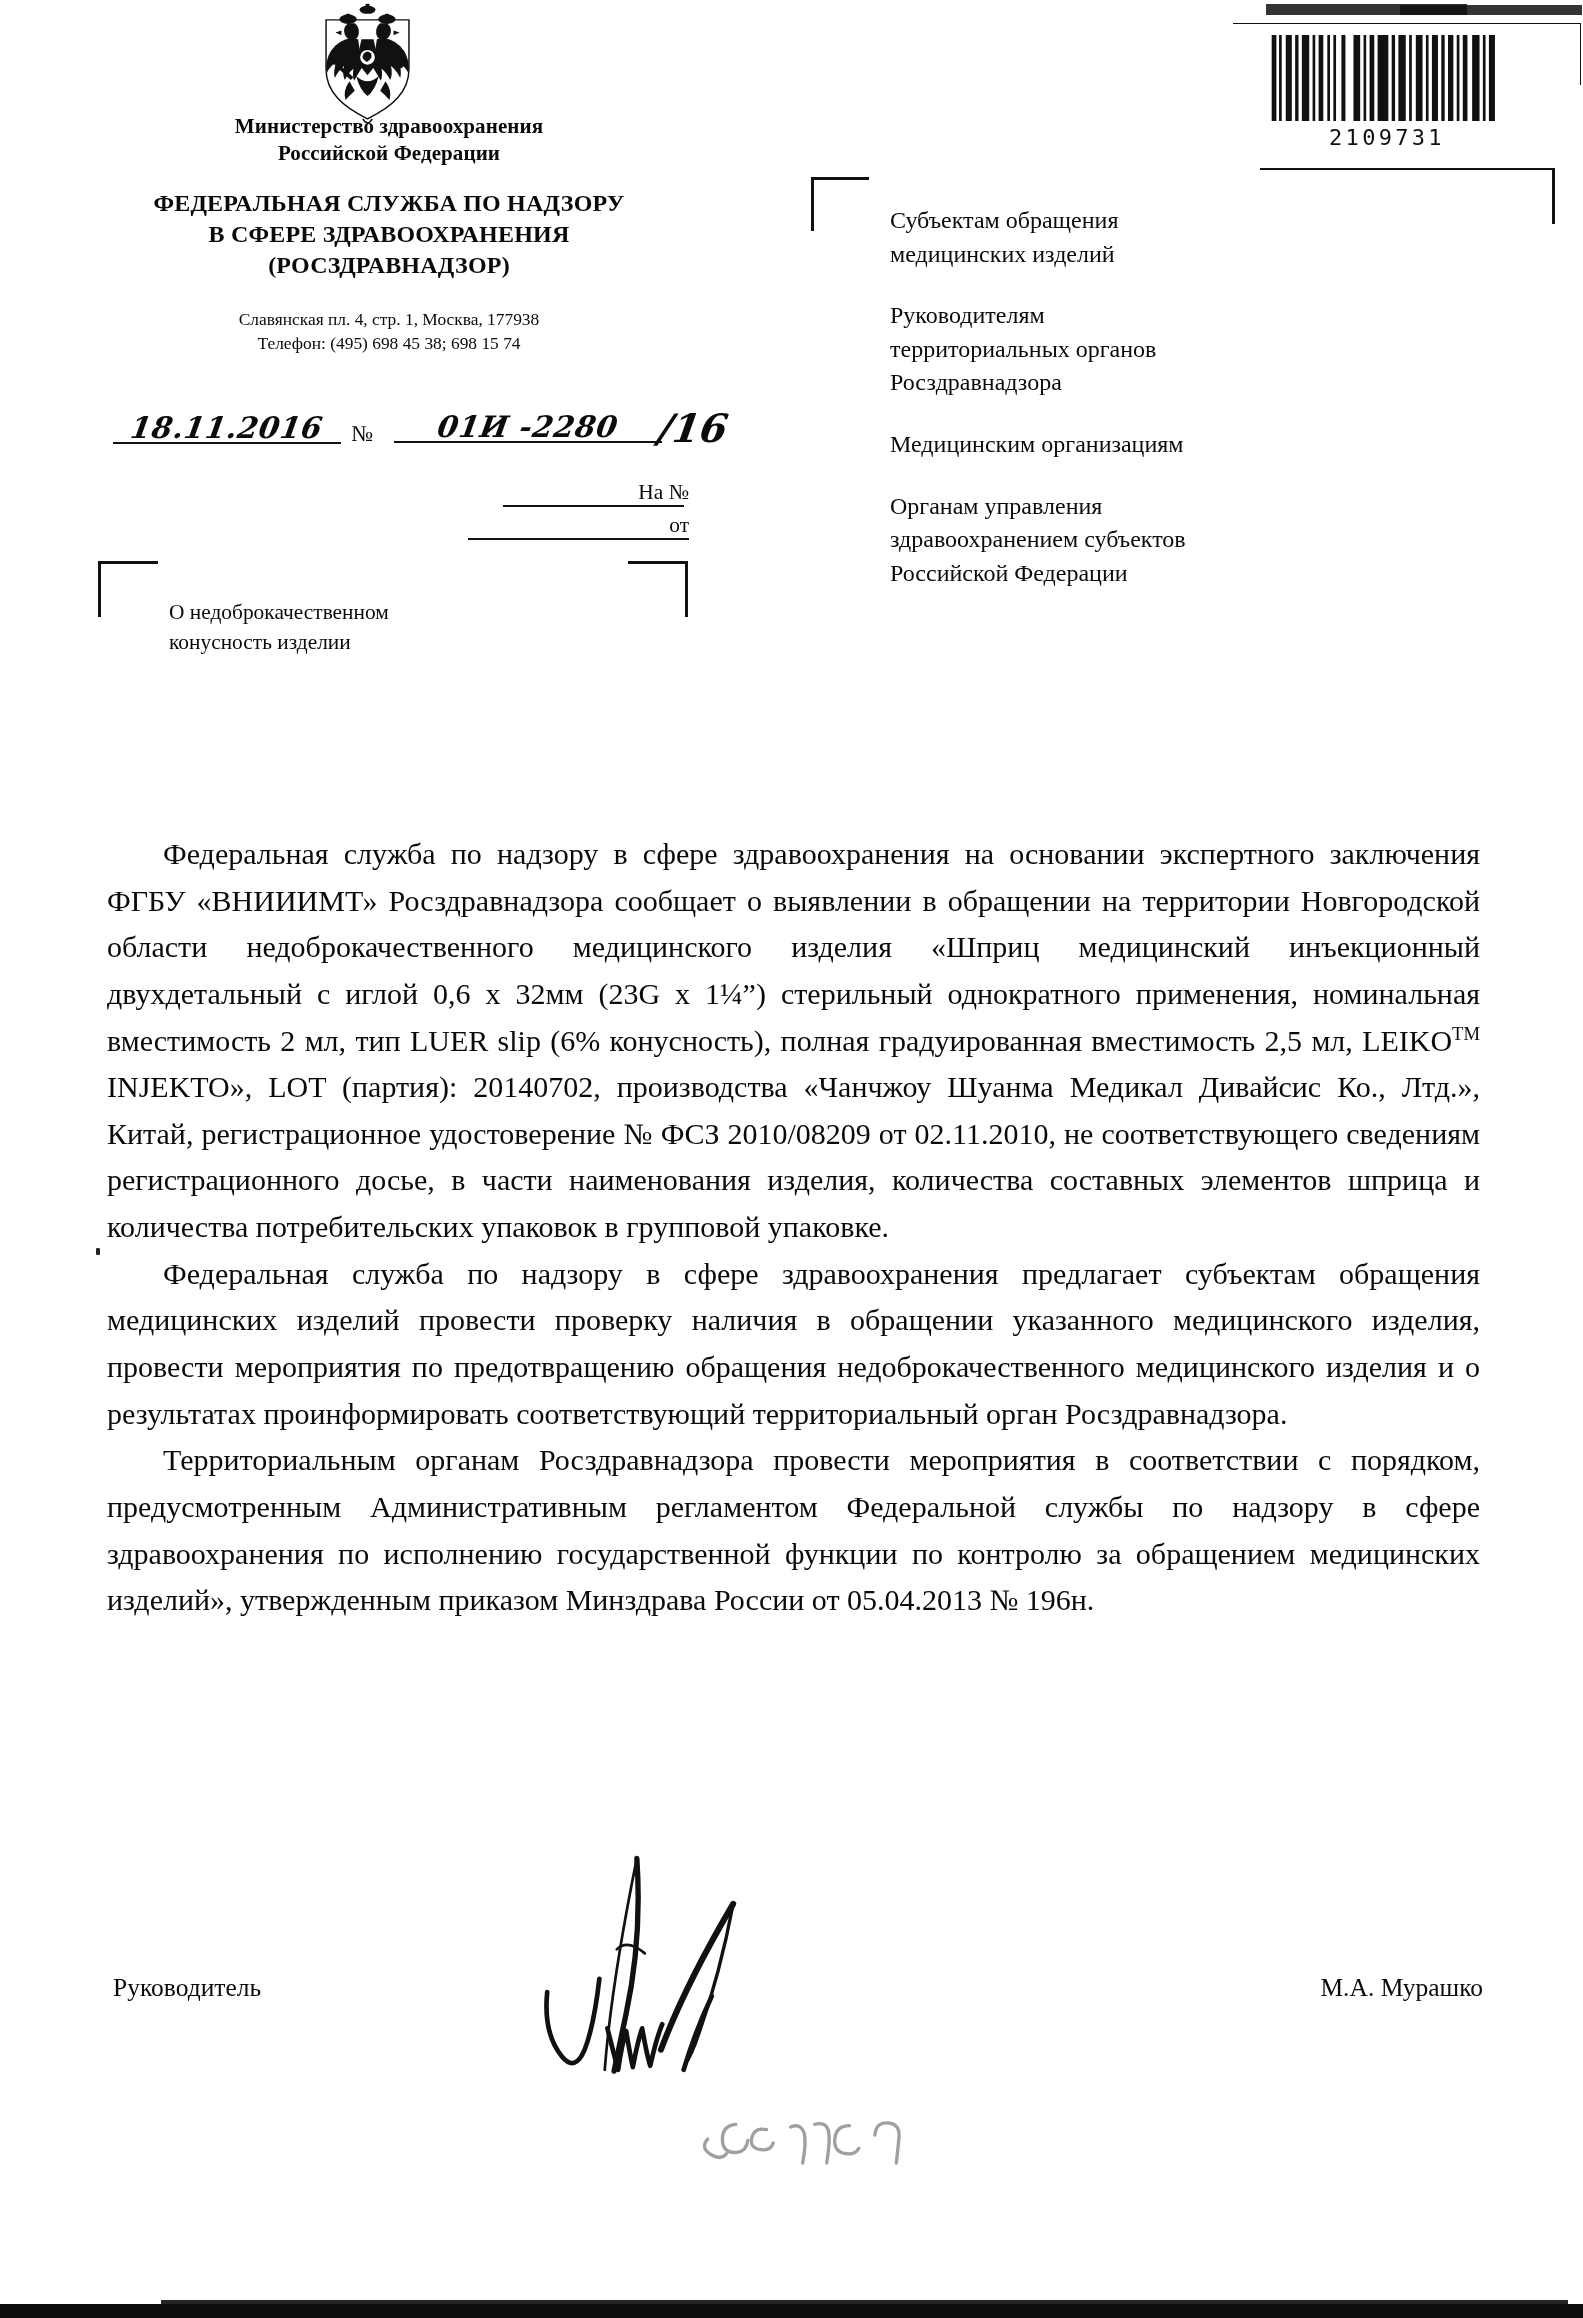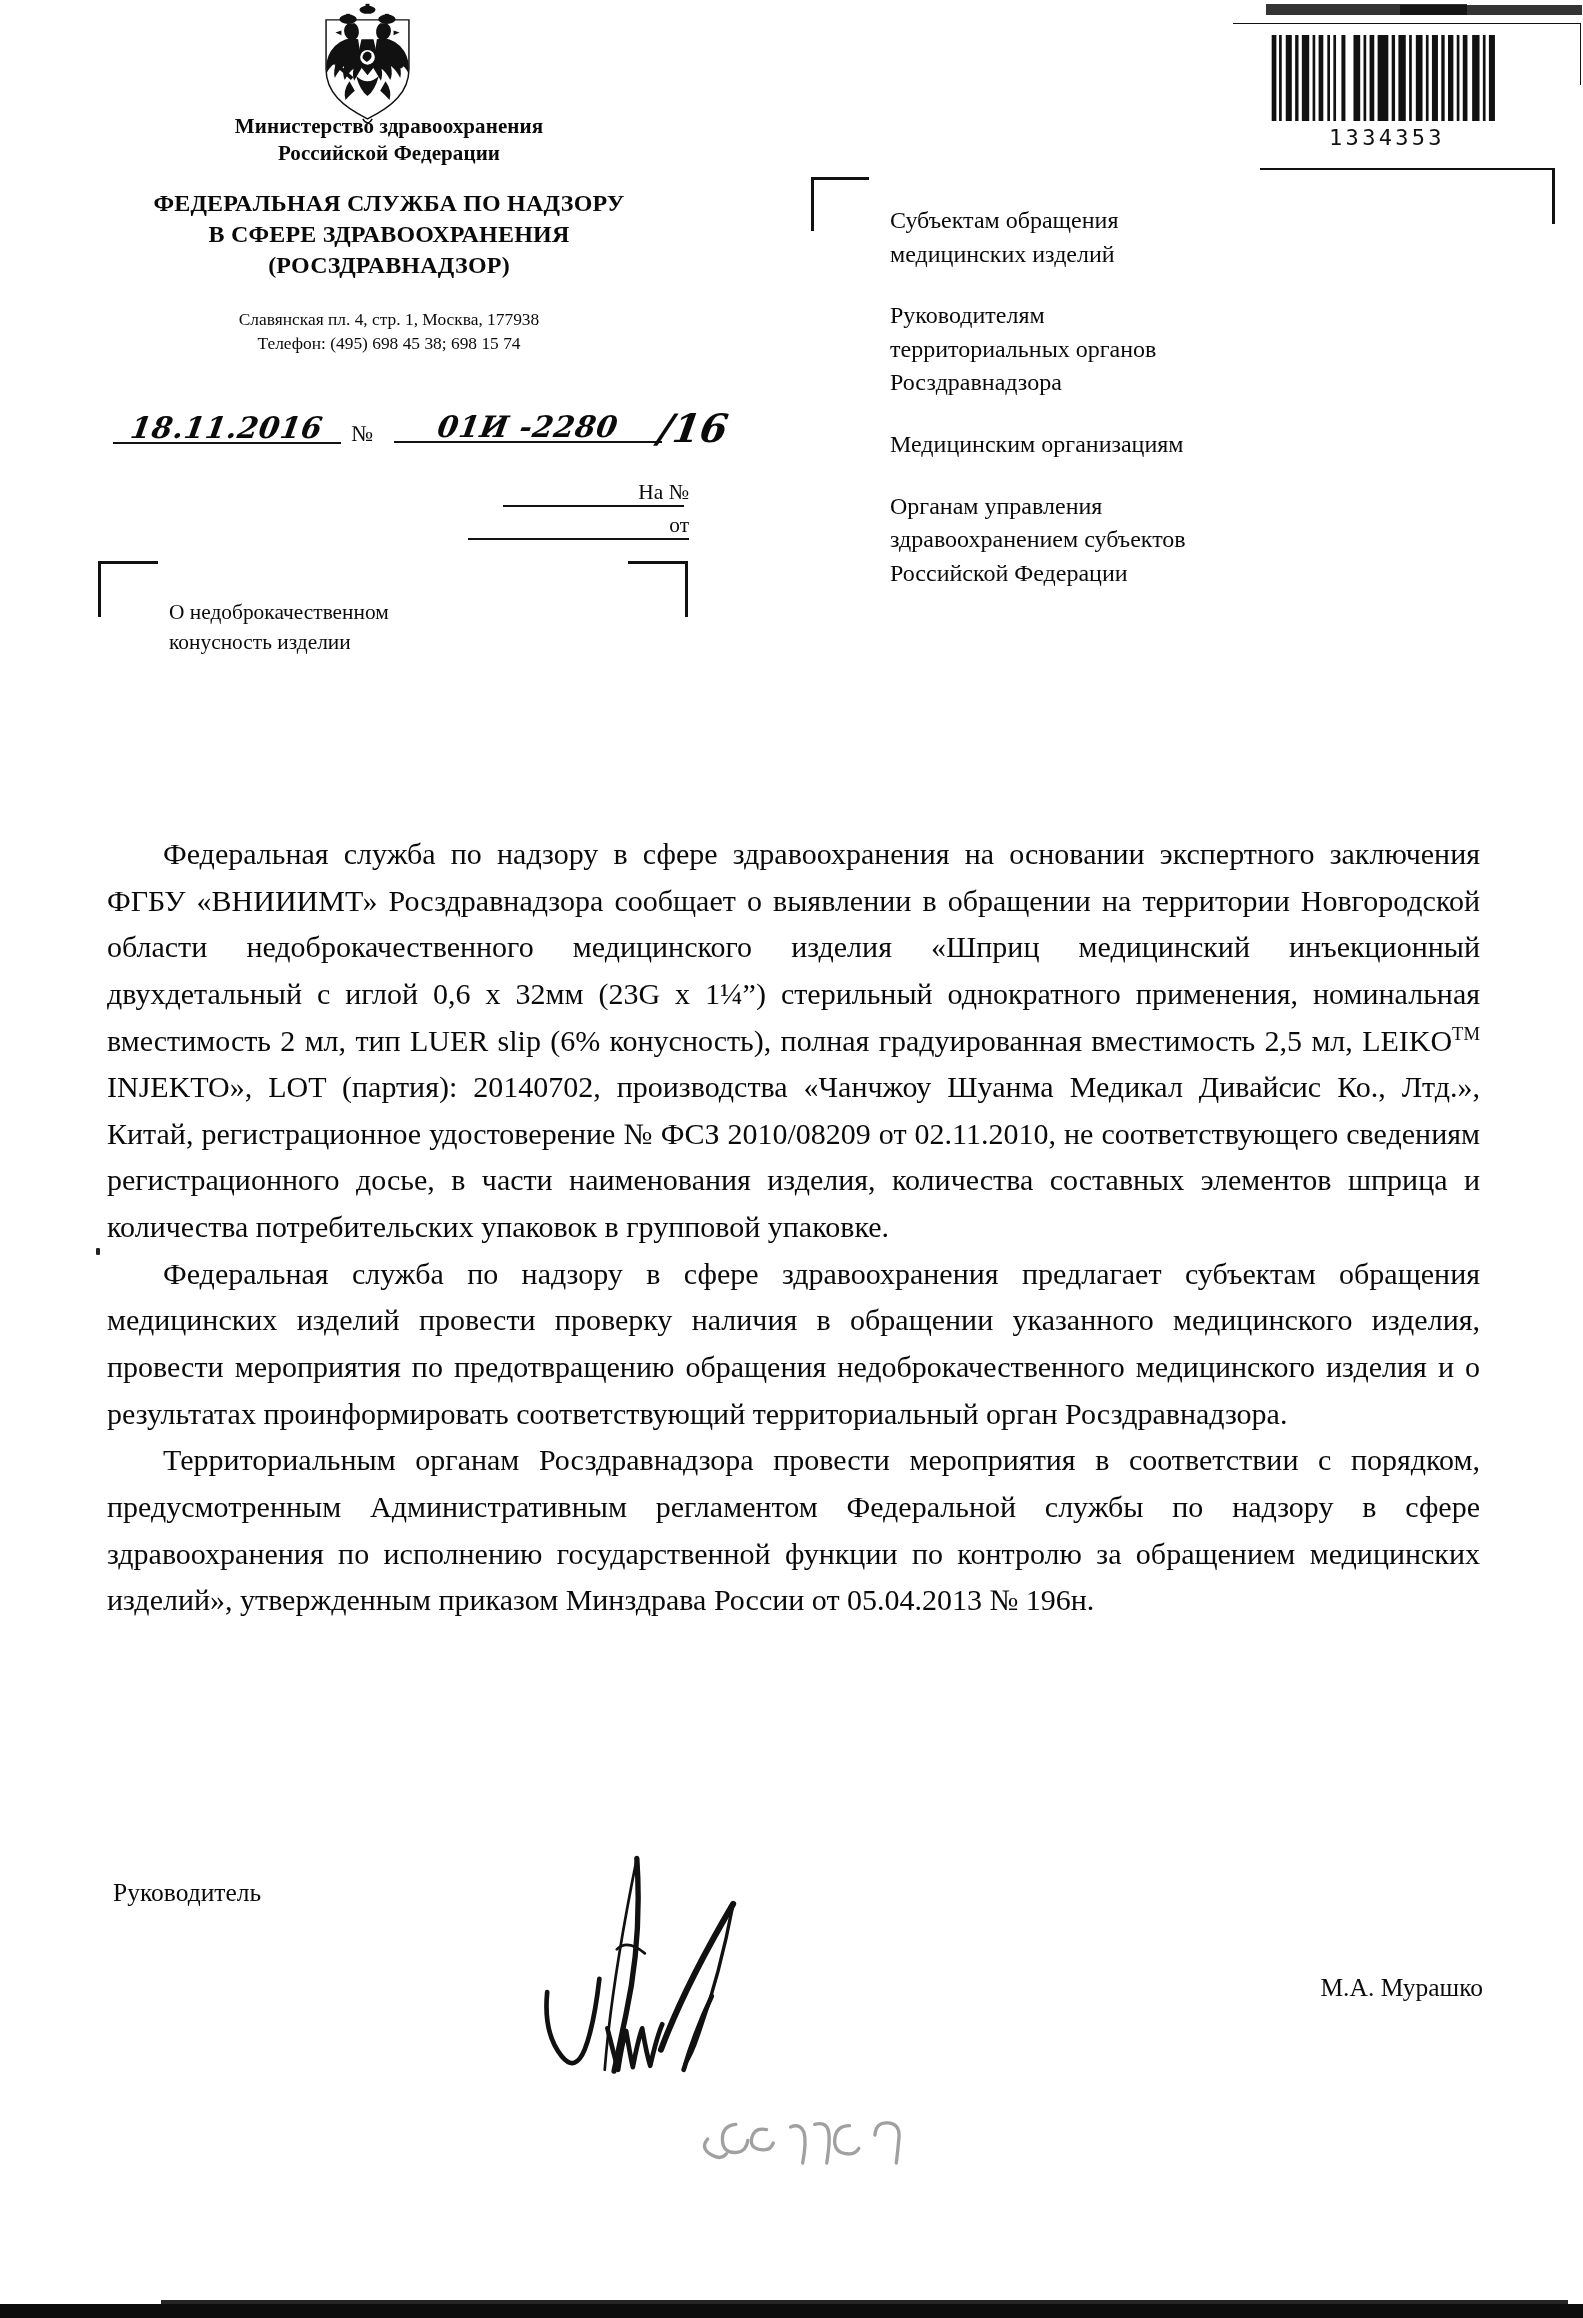--- a/index.html
+++ b/index.html
@@ -142,21 +142,21 @@
     text-align:justify; text-justify:inter-word;
     -webkit-hyphens:none; hyphens:none;
   }
   .body-text p { margin:0; text-indent:56px; }
   .tm { font-size:.62em; vertical-align:super; letter-spacing:0; }
   .dot-artifact {
     position:absolute; left:-10.7px; top:-2.7px; width:3.3px; height:6.7px;
     background:#222; border-radius:1.3px;
   }
   .sign-title {
-    position:absolute; top:1878px; left:113px; font-size:25.5px;
+    position:absolute; top:1973px; left:113px; font-size:25.5px;
   }
   .sign-name {
     position:absolute; top:1973px; right:100px; font-size:25.5px; white-space:nowrap;
   }
   .signature-svg {
     position:absolute; top:1849px; left:543px; width:375px; height:281px;
   }
   .stamp-faint {
     position:absolute; top:2100px; left:697px; width:214px; height:74px;
     opacity:.55;
@@ -199,21 +199,21 @@
           <rect x="257" y="0" width="5" height="128"></rect>
           <rect x="267" y="0" width="8" height="128"></rect>
           <rect x="280" y="0" width="4" height="128"></rect>
           <rect x="289" y="0" width="7" height="128"></rect>
           <rect x="303" y="0" width="11" height="128"></rect>
           <rect x="319" y="0" width="4" height="128"></rect>
           <rect x="328" y="0" width="9" height="128"></rect>
         </g>
       </svg>
     </div>
-    <div class="barcode-num">1334353</div>
+    <div class="barcode-num">2109731</div>
   </div>
 
   <div class="emblem">
     <svg viewBox="0 0 178 200" width="119" height="134" aria-hidden="true">
       <g fill="none" stroke="#111" stroke-width="2.2">
         <path d="M27 28 h124 v74 c0 34 -25 56 -62 74 C52 158 27 136 27 102 Z"></path>
         <path d="M82 176 q7 12 14 0"></path>
       </g>
       <g fill="#111">
 

